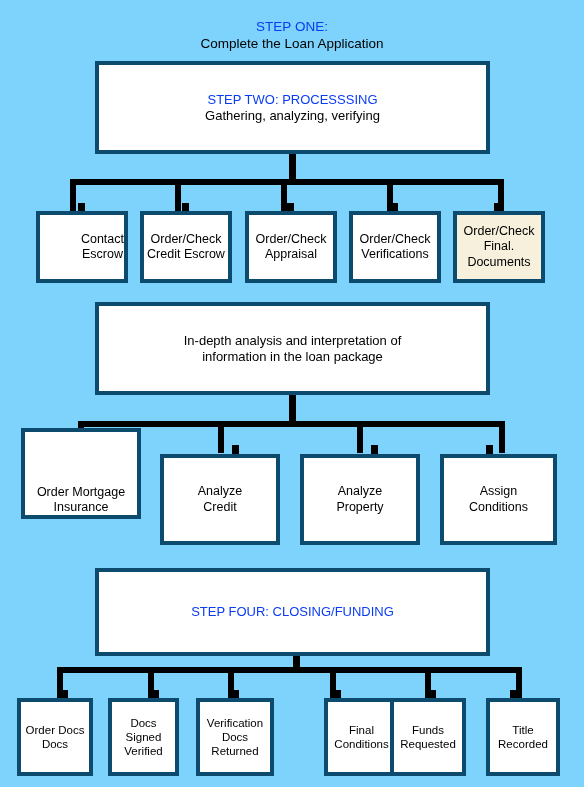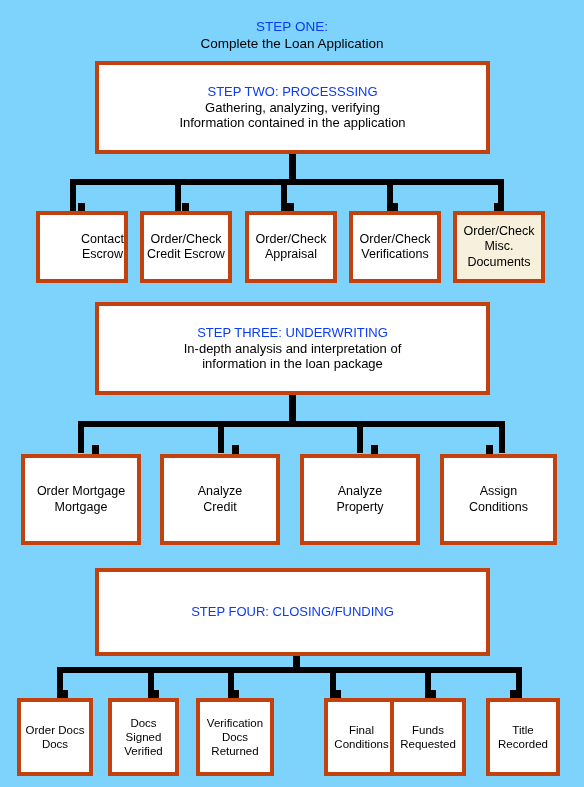--- a/index.html
+++ b/index.html
@@ -18,21 +18,21 @@
     background: #7dd3fc;
     overflow: hidden;
     padding-left: 44px;
   }
 
   
   .node {
     position: absolute;
     box-sizing: border-box;
     background: #ffffff;
-    border: 4px solid #c2410c;
+    border: 4px solid #0c4a6e;
     display: flex;
     align-items: center;
     justify-content: center;
     text-align: center;
     color: #000000;
     z-index: 3;
   }
   .node .lines {
     display: block;
     line-height: 1.22;
@@ -73,21 +73,20 @@
 
   <div class="headline t-13b" style="top:19px;">
     <span class="ln blue">STEP ONE:</span>
     <span class="ln">Complete the Loan Application</span>
   </div>
 
   <div class="node t-13" style="left:95px; top:61px; width:395px; height:93px;">
     <span class="lines">
       <span class="ln blue">STEP TWO: PROCESSSING</span>
       <span class="ln">Gathering, analyzing, verifying</span>
-      <span class="ln">Information contained in the application</span>
     </span>
   </div>
 
   <div class="conn" style="left:289px; top:154px; width:7px; height:25px;"></div>
   <div class="conn" style="left:70px; top:179px; width:434px; height:6px;"></div>
   <div class="conn" style="left:70px; top:179px; width:6px; height:33px;"></div>
   <div class="conn" style="left:175px; top:179px; width:6px; height:33px;"></div>
   <div class="conn" style="left:281px; top:179px; width:6px; height:33px;"></div>
   <div class="conn" style="left:387px; top:179px; width:6px; height:33px;"></div>
   <div class="conn" style="left:498px; top:179px; width:6px; height:33px;"></div>
@@ -122,48 +121,47 @@
   <div class="node t-12" id="s2c3" style="left:349px; top:211px; width:92px; height:72px;">
     <span class="lines">
       <span class="ln">Order/Check</span>
       <span class="ln">Verifications</span>
     </span>
   </div>
 
   <div class="node t-12 highlight" id="s2c4" style="left:453px; top:211px; width:92px; height:72px;">
     <span class="lines">
       <span class="ln">Order/Check</span>
-      <span class="ln">Misc.</span>
+      <span class="ln">Final.</span>
       <span class="ln">Documents</span>
     </span>
   </div>
 
   <div class="node t-13" style="left:95px; top:302px; width:395px; height:93px;">
     <span class="lines">
-      <span class="ln blue">STEP THREE: UNDERWRITING</span>
       <span class="ln">In-depth analysis and interpretation of</span>
       <span class="ln">information in the loan package</span>
     </span>
   </div>
 
   <div class="conn" style="left:289px; top:395px; width:7px; height:26px;"></div>
   <div class="conn" style="left:78px; top:421px; width:427px; height:6px;"></div>
   <div class="conn" style="left:78px; top:421px; width:6px; height:32px;"></div>
   <div class="conn" style="left:218px; top:421px; width:6px; height:32px;"></div>
   <div class="conn" style="left:357px; top:421px; width:6px; height:32px;"></div>
   <div class="conn" style="left:499px; top:421px; width:6px; height:32px;"></div>
   <div class="conn" style="left:92px; top:445px; width:7px; height:13px;"></div>
   <div class="conn" style="left:232px; top:445px; width:7px; height:13px;"></div>
   <div class="conn" style="left:371px; top:445px; width:7px; height:13px;"></div>
   <div class="conn" style="left:486px; top:445px; width:7px; height:13px;"></div>
 
-  <div class="node t-12" style="left:21px; top:454px; width:120px; height:91px;">
+  <div class="node t-12" style="left:21px; top:428px; width:120px; height:91px;align-items:flex-end;">
     <span class="lines">
       <span class="ln">Order Mortgage</span>
-      <span class="ln">Mortgage</span>
+      <span class="ln">Insurance</span>
     </span>
   </div>
 
   <div class="node t-12" style="left:160px; top:454px; width:120px; height:91px;">
     <span class="lines">
       <span class="ln">Analyze</span>
       <span class="ln">Credit</span>
     </span>
   </div>
 

